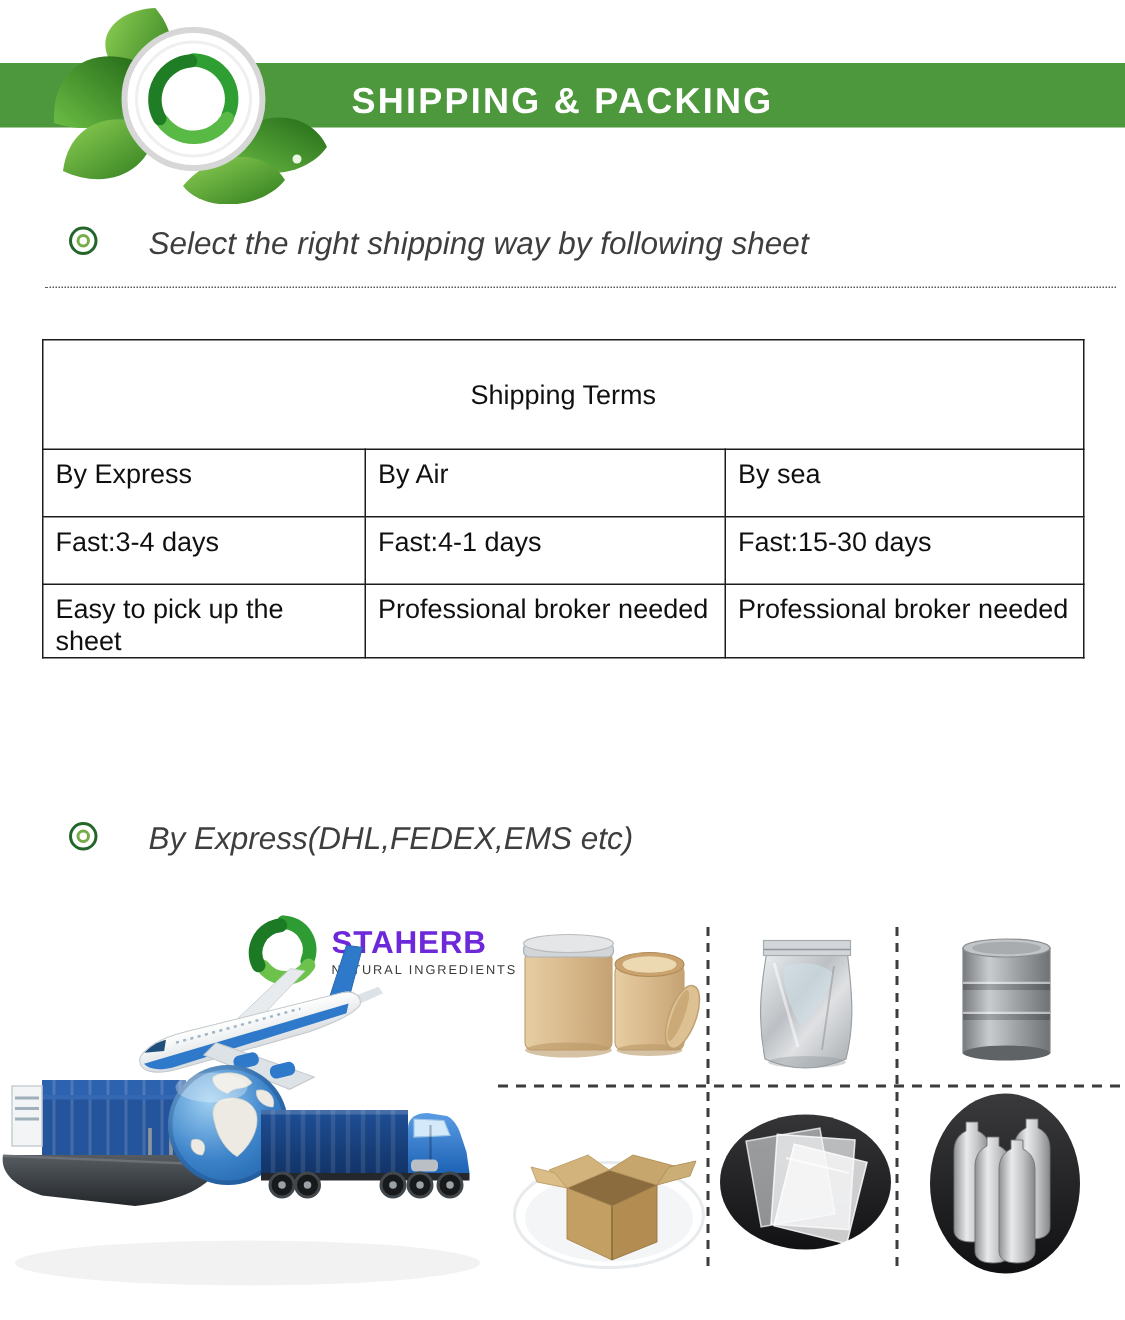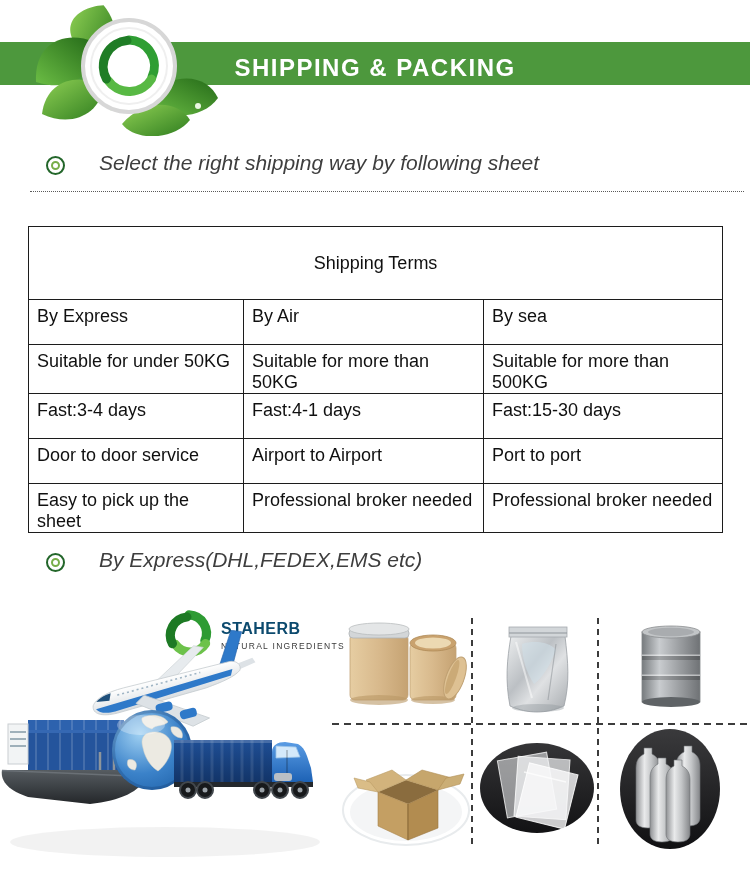--- a/index.html
+++ b/index.html
@@ -7,42 +7,42 @@
        font-family:"Liberation Sans", sans-serif;}
   .page{position:absolute;inset:0;width:750px;height:880px;background:#fff;}
 
   
   .banner{position:absolute;left:0;top:42px;width:750px;height:43px;background:#4d983d;}
   .banner-title{width:100%;text-align:center;line-height:51px;color:#ffffff;
                 font-size:24px;font-weight:bold;letter-spacing:1.5px;}
   .logo-cluster{position:absolute;left:26px;top:2px;width:200px;height:134px;}
 
   
-  .heading{position:absolute;left:46px;display:flex;align-items:flex-end;gap:34px;}
+  .heading{position:absolute;left:46px;display:flex;align-items:flex-start;gap:34px;}
   .heading.h1{top:151px;}
   .heading.h2{top:548px;}
   .bullet{width:19px;height:19px;border:2px solid #23662a;border-radius:50%;
           display:flex;align-items:center;justify-content:center;box-sizing:border-box;flex:0 0 auto;}
   .bullet-inner{width:9px;height:9px;border:2px solid #77ad49;border-radius:50%;box-sizing:border-box;}
   .heading-text{font-size:21px;font-style:italic;color:#3e3e3e;white-space:nowrap;}
 
   .dotted{position:absolute;left:30px;top:191px;width:714px;height:0;
           border-top:1px dotted #5a5a5a;}
 
   
   table.terms{position:absolute;left:28px;top:226px;width:694px;border-collapse:collapse;
               table-layout:fixed;}
   table.terms th,table.terms td{border:1px solid #1c1c1c;color:#101010;background:#fff;}
   table.terms th{height:40px;font-size:18px;font-weight:normal;text-align:center;padding:16px;}
   table.terms td{height:38px;font-size:18px;vertical-align:top;padding:6px 8px 0 8px;}
 
   
   .staherb{position:absolute;left:164px;top:609px;display:flex;align-items:center;gap:7px;}
   .staherb-text{display:flex;flex-direction:column;}
-  .staherb-name{font-size:16px;font-weight:bold;color:#0c4a6e;letter-spacing:0.5px;line-height:21px;}
+  .staherb-name{font-size:21px;font-weight:bold;color:#6d28d9;letter-spacing:0.5px;line-height:21px;}
   .staherb-tag{font-size:8.5px;color:#3a3a3a;letter-spacing:1.3px;margin-top:2px;}
 
   
   .abs{position:absolute;}
 
   
   .dash-v{position:absolute;width:2px;background:repeating-linear-gradient(180deg,#3c3c3c 0 6px,transparent 6px 11px);}
   .dash-h{position:absolute;height:2px;background:repeating-linear-gradient(90deg,#3c3c3c 0 7px,transparent 7px 12px);}
 </style>
 </head>
@@ -107,33 +107,23 @@
           <th colspan="3">Shipping Terms</th>
         </tr>
     </thead>
     <tbody>
         <tr>
           <td>By Express</td>
           <td>By Air</td>
           <td>By sea</td>
         </tr>
         <tr>
-          <td>Suitable for under 50KG</td>
-          <td>Suitable for more than 50KG</td>
-          <td>Suitable for more than 500KG</td>
-        </tr>
-        <tr>
           <td>Fast:3-4 days</td>
           <td>Fast:4-1 days</td>
           <td>Fast:15-30 days</td>
-        </tr>
-        <tr>
-          <td>Door to door service</td>
-          <td>Airport to Airport</td>
-          <td>Port to port</td>
         </tr>
         <tr>
           <td>Easy to pick up the sheet</td>
           <td>Professional broker needed</td>
           <td>Professional broker needed</td>
         </tr>
       </tbody>
   </table>
 
   <div class="heading h2">

